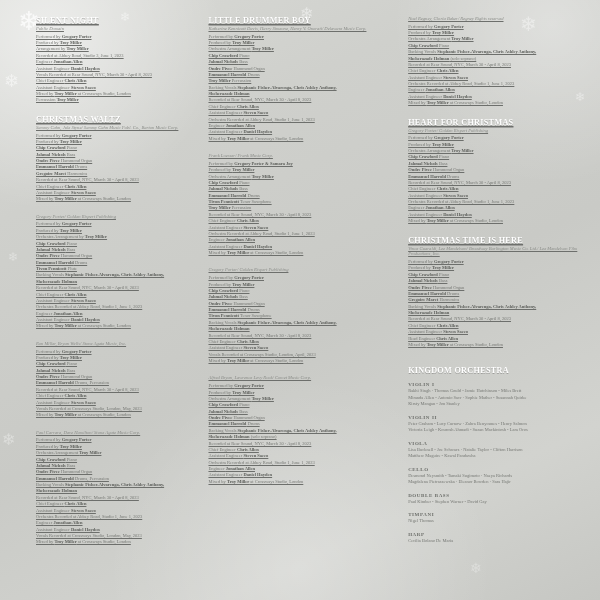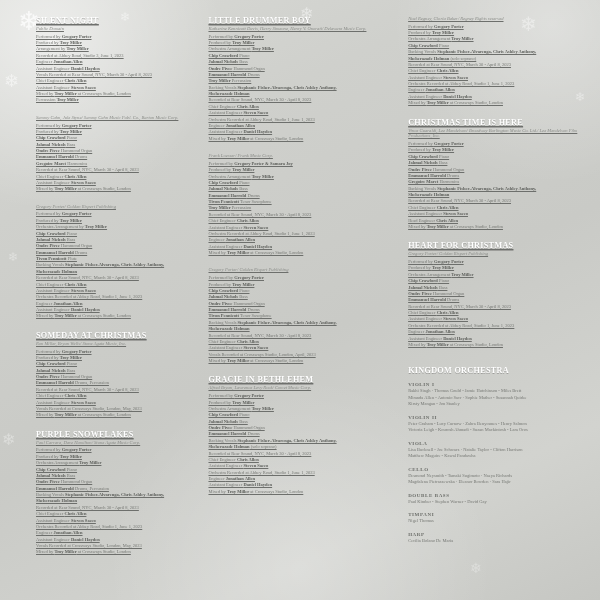--- a/index.html
+++ b/index.html
@@ -77,20 +77,21 @@
             <div>Engineer <b>Jonathan Allen</b></div>
             <div>Assistant Engineer <b>Daniel Hayden</b></div>
             <div>Vocals Recorded at Rear Sound, NYC, March 30 - April 8, 2023</div>
             <div>Chief Engineer <b>Chris Allen</b></div>
             <div>Assistant Engineer <b>Steven Sacco</b></div>
             <div>Mixed by <b>Troy Miller</b> at Crossways Studio, London</div>
             <div>Percussion <b>Troy Miller</b></div>
           </div>
         </div>
         <div class="block">
+          <div class="ttl">CHRISTMAS WALTZ</div>
           <div class="sub">Sammy Cahn, Jule Styne/ Sammy Cahn Music Publ. Co., Barton Music Corp.</div>
           <div class="lines">
             <div>Performed by <b>Gregory Porter</b></div>
             <div>Produced by <b>Troy Miller</b></div>
             <div><b>Chip Crawford</b> Piano</div>
             <div><b>Jahmal Nichols</b> Bass</div>
             <div><b>Ondre Pivec</b> Hammond Organ</div>
             <div><b>Emmanuel Harrold</b> Drums</div>
             <div><b>Gregoire Maret</b> Harmonica</div>
             <div>Recorded at Rear Sound, NYC, March 30 - April 8, 2023</div>
@@ -115,38 +116,36 @@
             <div>Recorded at Rear Sound, NYC, March 30 - April 8, 2023</div>
             <div>Chief Engineer <b>Chris Allen</b></div>
             <div>Assistant Engineer <b>Steven Sacco</b></div>
             <div>Orchestra Recorded at Abbey Road, Studio 1, June 1, 2023</div>
             <div>Engineer <b>Jonathan Allen</b></div>
             <div>Assistant Engineer <b>Daniel Hayden</b></div>
             <div>Mixed by <b>Troy Miller</b> at Crossways Studio, London</div>
           </div>
         </div>
         <div class="block">
-          <div class="ttl">SOMEDAY AT CHRISTMAS</div>
           <div class="sub">Ron Miller, Bryan Wells/ Stone Agate Music, Inc.</div>
           <div class="lines">
             <div>Performed by <b>Gregory Porter</b></div>
             <div>Produced by <b>Troy Miller</b></div>
             <div><b>Chip Crawford</b> Piano</div>
             <div><b>Jahmal Nichols</b> Bass</div>
             <div><b>Ondre Pivec</b> Hammond Organ</div>
             <div><b>Emmanuel Harrold</b> Drums, Percussion</div>
             <div>Recorded at Rear Sound, NYC, March 30 - April 8, 2023</div>
             <div>Chief Engineer <b>Chris Allen</b></div>
             <div>Assistant Engineer <b>Steven Sacco</b></div>
             <div>Vocals Recorded at Crossways Studio, London, May, 2023</div>
             <div>Mixed by <b>Troy Miller</b> at Crossways Studio, London</div>
           </div>
         </div>
         <div class="block">
-          <div class="ttl">PURPLE SNOWFLAKES</div>
           <div class="sub">Paul Carrara, Dave Hamilton/ Stone Agate Music Corp.</div>
           <div class="lines">
             <div>Performed by <b>Gregory Porter</b></div>
             <div>Produced by <b>Troy Miller</b></div>
             <div>Orchestra Arrangement <b>Troy Miller</b></div>
             <div><b>Chip Crawford</b> Piano</div>
             <div><b>Jahmal Nichols</b> Bass</div>
             <div><b>Ondre Pivec</b> Hammond Organ</div>
             <div><b>Emmanuel Harrold</b> Drums, Percussion</div>
             <div>Backing Vocals <b>Stephanie Fisher-Alvarenga, Chris Ashley Anthony,</b></div>
@@ -219,21 +218,20 @@
             <div>Backing Vocals <b>Stephanie Fisher-Alvarenga, Chris Ashley Anthony,</b></div>
             <div><b>Sheherazade Holman</b></div>
             <div>Recorded at Rear Sound, NYC, March 30 - April 8, 2023</div>
             <div>Chief Engineer <b>Chris Allen</b></div>
             <div>Assistant Engineer <b>Steven Sacco</b></div>
             <div>Vocals Recorded at Crossways Studio, London, April, 2023</div>
             <div>Mixed by <b>Troy Miller</b> at Crossways Studio, London</div>
           </div>
         </div>
         <div class="block">
-          <div class="ttl">GRACIE IN BETHLEHEM</div>
           <div class="sub">Alfred Bryan, Lawrence Levy Rock/ Comet Music Corp.</div>
           <div class="lines">
             <div>Performed by <b>Gregory Porter</b></div>
             <div>Produced by <b>Troy Miller</b></div>
             <div>Orchestra Arrangement <b>Troy Miller</b></div>
             <div><b>Chip Crawford</b> Piano</div>
             <div><b>Jahmal Nichols</b> Bass</div>
             <div><b>Ondre Pivec</b> Hammond Organ</div>
             <div><b>Emmanuel Harrold</b> Drums</div>
             <div>Backing Vocals <b>Stephanie Fisher-Alvarenga, Chris Ashley Anthony,</b></div>
@@ -261,56 +259,56 @@
             <div>Recorded at Rear Sound, NYC, March 30 - April 8, 2023</div>
             <div>Chief Engineer <b>Chris Allen</b></div>
             <div>Assistant Engineer <b>Steven Sacco</b></div>
             <div>Orchestra Recorded at Abbey Road, Studio 1, June 1, 2023</div>
             <div>Engineer <b>Jonathan Allen</b></div>
             <div>Assistant Engineer <b>Daniel Hayden</b></div>
             <div>Mixed by <b>Troy Miller</b> at Crossways Studio, London</div>
           </div>
         </div>
         <div class="block">
+          <div class="ttl">HEART FOR CHRISTMAS</div>
+          <div class="sub">Gregory Porter/ Golden Rispert Publishing</div>
+          <div class="lines">
+            <div>Performed by <b>Gregory Porter</b></div>
+            <div>Produced by <b>Troy Miller</b></div>
+            <div>Orchestra Arrangement <b>Troy Miller</b></div>
+            <div><b>Chip Crawford</b> Piano</div>
+            <div><b>Jahmal Nichols</b> Bass</div>
+            <div><b>Ondre Pivec</b> Hammond Organ</div>
+            <div><b>Emmanuel Harrold</b> Drums</div>
+            <div>Recorded at Rear Sound, NYC, March 30 - April 8, 2023</div>
+            <div>Chief Engineer <b>Chris Allen</b></div>
+            <div>Assistant Engineer <b>Steven Sacco</b></div>
+            <div>Orchestra Recorded at Abbey Road, Studio 1, June 1, 2023</div>
+            <div>Engineer <b>Jonathan Allen</b></div>
+            <div>Assistant Engineer <b>Daniel Hayden</b></div>
+            <div>Mixed by <b>Troy Miller</b> at Crossways Studio, London</div>
+          </div>
+        </div>
+        <div class="block">
           <div class="ttl">CHRISTMAS TIME IS HERE</div>
           <div class="sub">Vince Guaraldi, Lee Mendelson/ Broadway Burlington Music Co. Ltd./ Lee Mendelson Film Productions, Inc.</div>
           <div class="lines">
             <div>Performed by <b>Gregory Porter</b></div>
             <div>Produced by <b>Troy Miller</b></div>
             <div><b>Chip Crawford</b> Piano</div>
             <div><b>Jahmal Nichols</b> Bass</div>
             <div><b>Ondre Pivec</b> Hammond Organ</div>
             <div><b>Emmanuel Harrold</b> Drums</div>
             <div><b>Gregoire Maret</b> Harmonica</div>
             <div>Backing Vocals <b>Stephanie Fisher-Alvarenga, Chris Ashley Anthony,</b></div>
             <div><b>Sheherazade Holman</b></div>
             <div>Recorded at Rear Sound, NYC, March 30 - April 8, 2023</div>
             <div>Chief Engineer <b>Chris Allen</b></div>
             <div>Assistant Engineer <b>Steven Sacco</b></div>
             <div>Head Engineer <b>Chris Allen</b></div>
-            <div>Mixed by <b>Troy Miller</b> at Crossways Studio, London</div>
-          </div>
-        </div>
-        <div class="block">
-          <div class="ttl">HEART FOR CHRISTMAS</div>
-          <div class="sub">Gregory Porter/ Golden Rispert Publishing</div>
-          <div class="lines">
-            <div>Performed by <b>Gregory Porter</b></div>
-            <div>Produced by <b>Troy Miller</b></div>
-            <div>Orchestra Arrangement <b>Troy Miller</b></div>
-            <div><b>Chip Crawford</b> Piano</div>
-            <div><b>Jahmal Nichols</b> Bass</div>
-            <div><b>Ondre Pivec</b> Hammond Organ</div>
-            <div><b>Emmanuel Harrold</b> Drums</div>
-            <div>Recorded at Rear Sound, NYC, March 30 - April 8, 2023</div>
-            <div>Chief Engineer <b>Chris Allen</b></div>
-            <div>Assistant Engineer <b>Steven Sacco</b></div>
-            <div>Orchestra Recorded at Abbey Road, Studio 1, June 1, 2023</div>
-            <div>Engineer <b>Jonathan Allen</b></div>
-            <div>Assistant Engineer <b>Daniel Hayden</b></div>
             <div>Mixed by <b>Troy Miller</b> at Crossways Studio, London</div>
           </div>
         </div>
         <div class="orch">
           <div class="ttl">KINGDOM ORCHESTRA</div>
           <div class="orch-sec">
             <div class="sec">VIOLIN I</div>
             <div class="names">
               <div>Rakhi Singh - Thomas Gould - Jamie Hutchinson - Miles Brett</div>
               <div>Miranda Allen - Antonio Sacr - Sophie Mather - Susannah Quirke</div>

